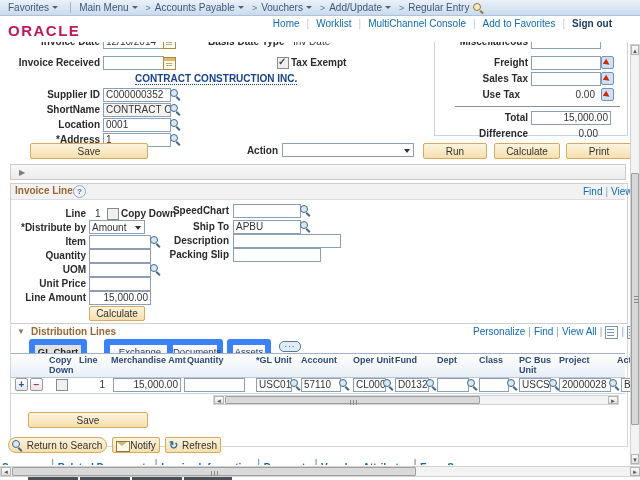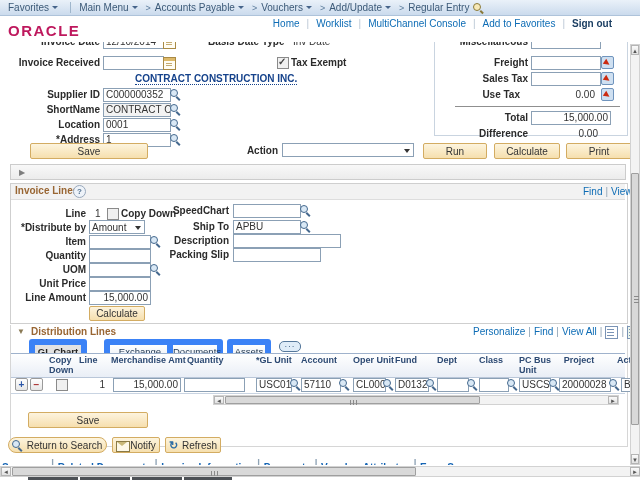--- a/index.html
+++ b/index.html
@@ -273,21 +273,21 @@
       <div class="gh" style="left:68px;top:30px;width:28px;">Line</div>
       <div class="gh" style="left:100px;top:30px;width:74px;">Merchandise Amt</div>
       <div class="gh" style="left:176px;top:30px;width:52px;">Quantity</div>
       <div class="gh" style="left:245px;top:30px;width:42px;">*GL Unit</div>
       <div class="gh" style="left:290px;top:30px;width:40px;">Account</div>
       <div class="gh" style="left:342px;top:30px;width:42px;">Oper Unit</div>
       <div class="gh" style="left:384px;top:30px;width:30px;">Fund</div>
       <div class="gh" style="left:426px;top:30px;width:30px;">Dept</div>
       <div class="gh" style="left:468px;top:30px;width:30px;">Class</div>
       <div class="gh wrap" style="left:508px;top:30px;width:34px;">PC Bus Unit</div>
-      <div class="gh" style="left:548px;top:30px;width:40px;text-align:center;">Project</div>
+      <div class="gh" style="left:548px;top:30px;width:40px;">Project</div>
       <div class="gh" style="left:606px;top:30px;width:30px;">Activity</div>
 
       <div class="gbtn" style="left:4px;top:53px;color:#2b56a8;">+</div>
       <div class="gbtn" style="left:19px;top:53px;color:#aa3333;">−</div>
       <span class="chk" style="left:45px;top:54px;"></span>
       <div class="val num" style="left:60px;top:53px;width:34px;">1</div>
       <div class="fld num" style="left:102px;top:53px;width:62px;">15,000.00</div>
       <div class="fld" style="left:173px;top:53px;width:55px;"></div>
       <div class="fld" style="left:245px;top:53px;width:30px;">USC01</div>
       <span class="mag" style="left:279px;top:54px;"></span>

